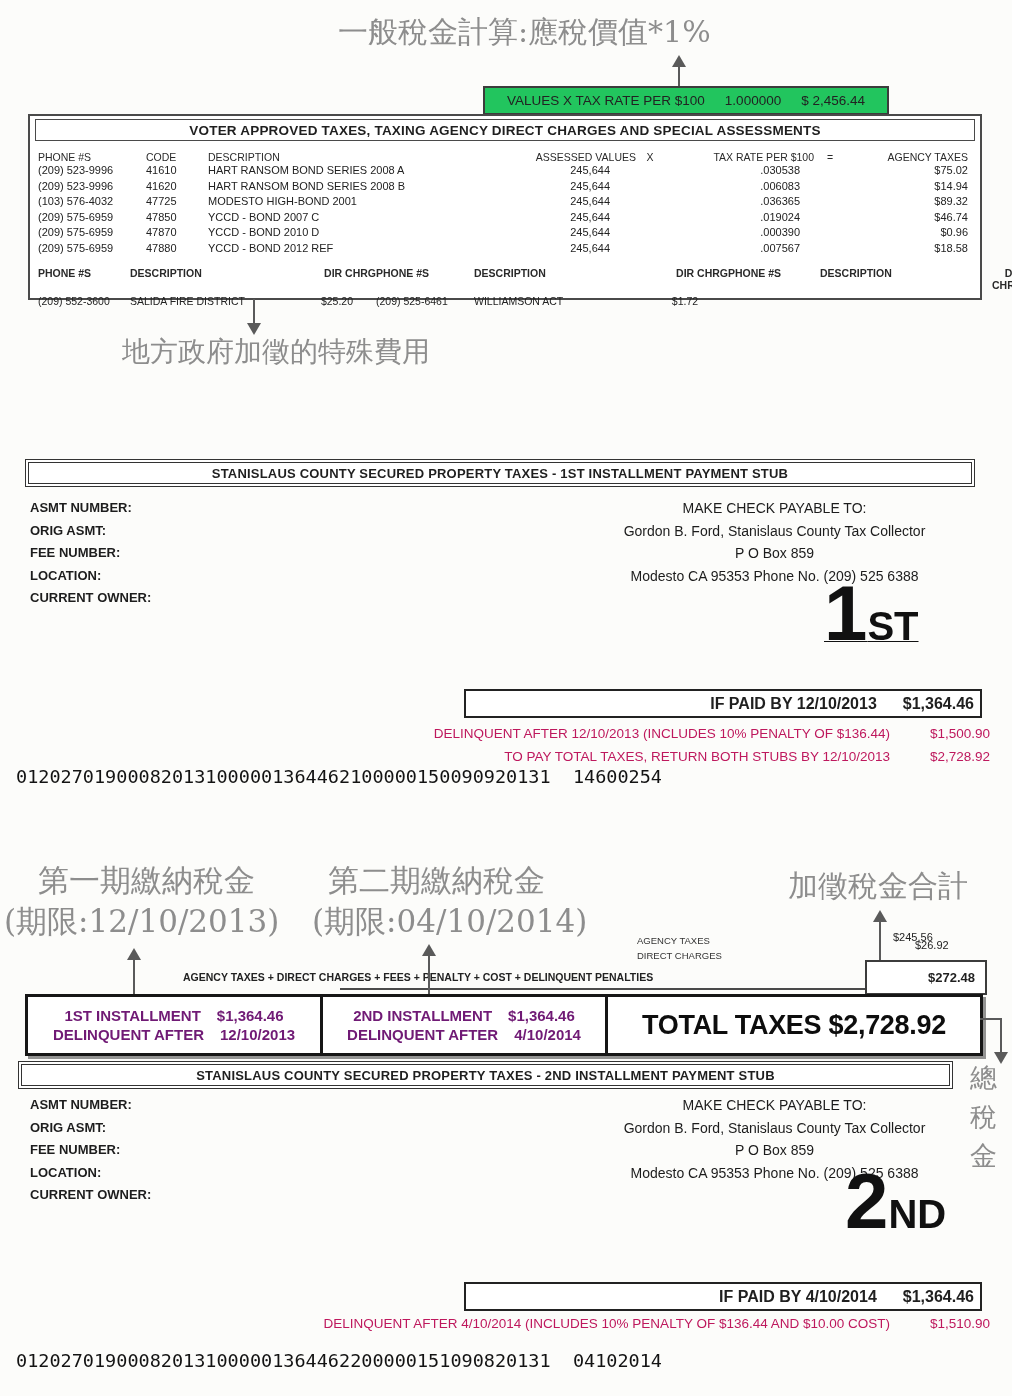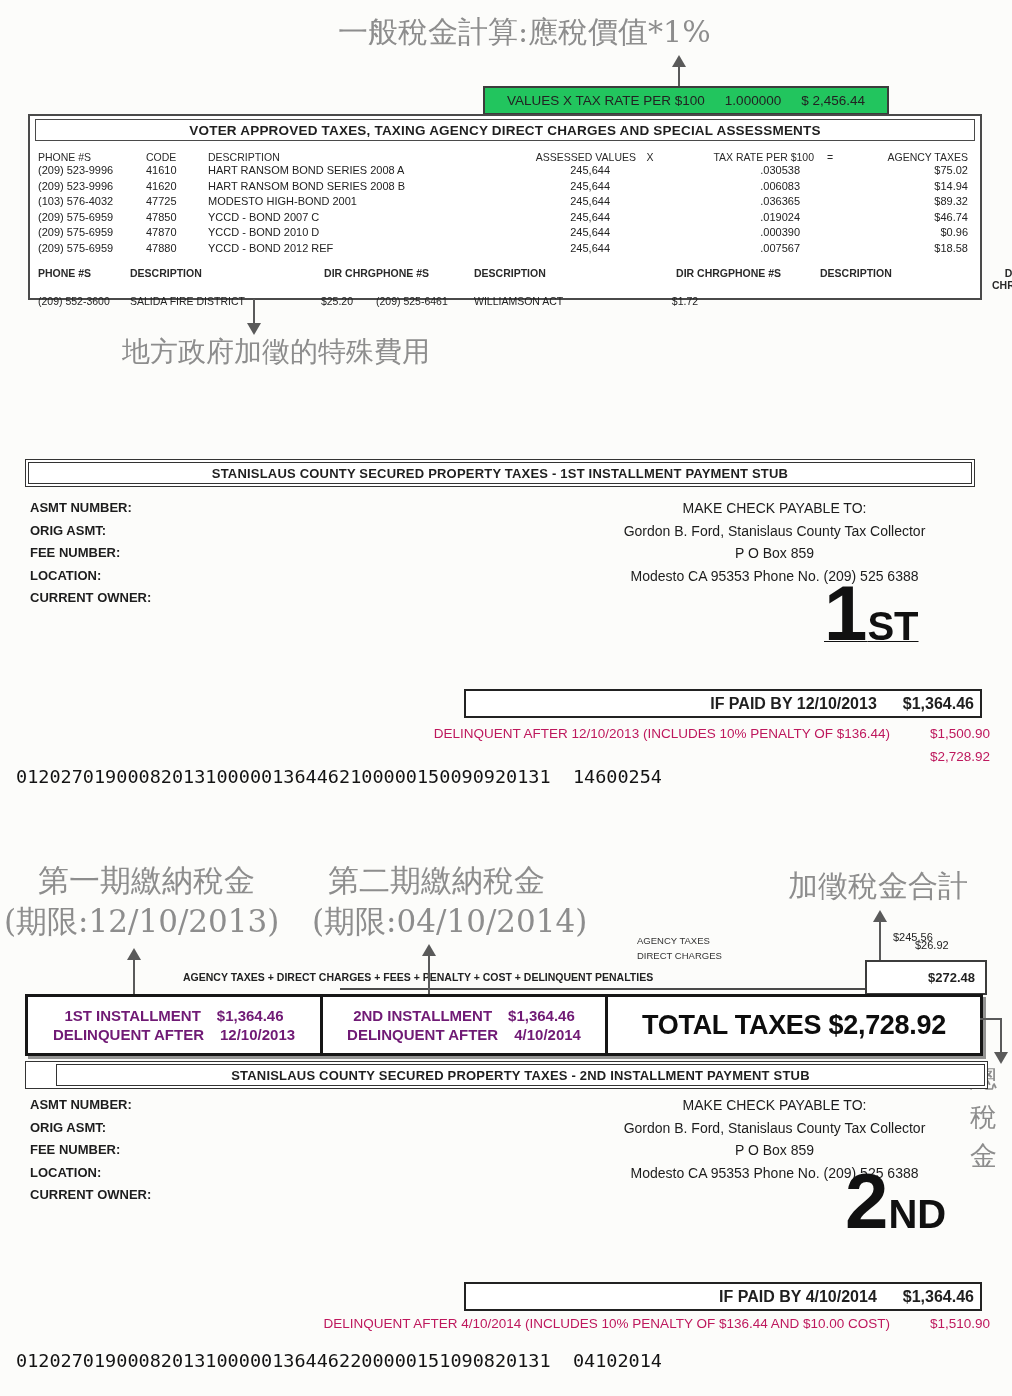--- a/index.html
+++ b/index.html
@@ -211,20 +211,21 @@
   <div class="abs ifpaid" style="left:464px;top:689px;">
     <span>IF PAID BY 12/10/2013</span>
     <span>$1,364.46</span>
   </div>
 
   <div class="payline" style="left:300px;top:726px;width:690px;">
     <span>DELINQUENT AFTER 12/10/2013  (INCLUDES 10% PENALTY OF $136.44)</span>
     <span class="amt">$1,500.90</span>
   </div>
   <div class="payline" style="left:300px;top:749px;width:690px;">
+    <span>TO PAY TOTAL TAXES, RETURN BOTH STUBS BY 12/10/2013</span>
     <span class="amt">$2,728.92</span>
   </div>
 
   <div class="abs ocr" style="left:16px;top:766px;">012027019000820131000001364462100000150090920131  14600254</div>
 
   <div class="abs anno" style="left:38px;top:860px;font-size:31px;">第一期繳納稅金</div>
   <div class="abs anno" style="left:4px;top:901px;font-size:31px;">(期限:12/10/2013)</div>
   <div class="abs anno" style="left:328px;top:860px;font-size:31px;">第二期繳納稅金</div>
   <div class="abs anno" style="left:312px;top:901px;font-size:31px;">(期限:04/10/2014)</div>
   <div class="abs anno" style="left:788px;top:866px;font-size:30px;">加徵稅金合計</div>
@@ -265,21 +266,21 @@
   <div class="hline" style="left:980px;top:1018px;width:22px;"></div>
   <div class="vline" style="left:1000px;top:1018px;height:38px;"></div>
   <div class="tri-down" style="left:994px;top:1052px;"></div>
 
   <div class="abs vert-anno" style="left:970px;top:1058px;">
     <span>總</span>
     <span>稅</span>
     <span>金</span>
   </div>
 
-  <div class="abs stub-title-outer" style="left:25px;top:1061px;width:933px;padding-left:28px;">
+  <div class="abs stub-title-outer" style="left:18px;top:1061px;width:933px;">
     <div class="stub-title-inner">STANISLAUS COUNTY SECURED PROPERTY TAXES - 2ND INSTALLMENT PAYMENT STUB</div>
   </div>
 
   <div class="abs fields" style="left:30px;top:1094px;">
     <div>ASMT NUMBER:</div>
     <div>ORIG ASMT:</div>
     <div>FEE NUMBER:</div>
     <div>LOCATION:</div>
     <div>CURRENT OWNER:</div>
   </div>

